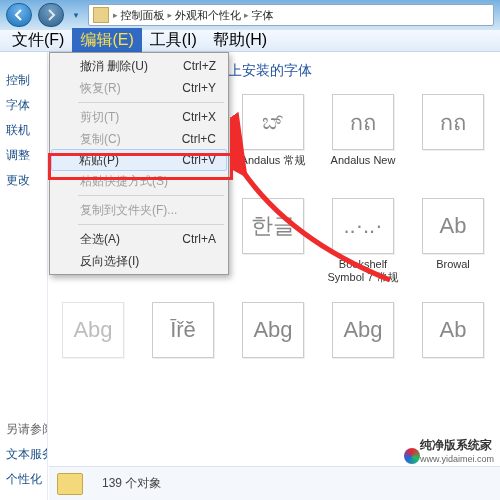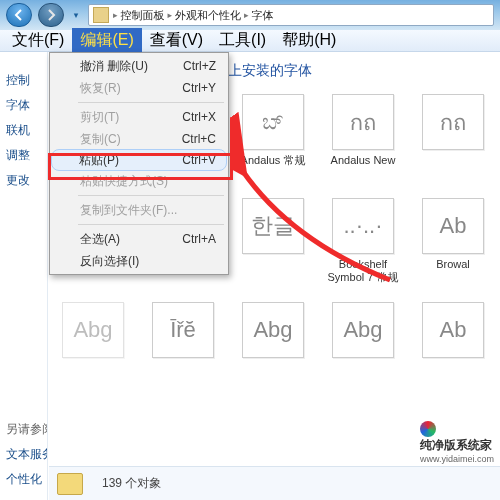--- a/index.html
+++ b/index.html
@@ -35,35 +35,35 @@
   .font-item { display: flex; flex-direction: column; align-items: center; font-size: 11px; color: #333; text-align: center; }
   .font-thumb { width: 62px; height: 56px; background: #fff; border: 1px solid #ccc; box-shadow: 1px 1px 0 #eee; display: flex; align-items: center; justify-content: center; font-size: 22px; color: #888; margin-bottom: 4px; position: relative; }
   .font-thumb.cut { opacity: .55; }
   .font-label { line-height: 1.2; word-break: break-word; }
 
   
   .dropdown { position: absolute; top: 52px; left: 49px; width: 180px; background: #f2f2f2; border: 1px solid #9b9b9b; box-shadow: 2px 3px 6px rgba(0,0,0,.3); padding: 2px; }
   .dd-row { display: flex; align-items: center; height: 22px; padding-left: 28px; position: relative; font-size: 12px; color: #333; }
   .dd-row .sc { margin-left: auto; padding-right: 10px; color: #333; }
   .dd-row.disabled { color: #a0a0a0; }
-  .dd-row.focus { background: #e5effb; border: 1px solid #aecff7; border-radius: 8px; margin: -1px; padding-left: 27px; }
+  .dd-row.focus { background: #e5effb; border: 1px solid #aecff7; border-radius: 2px; margin: -1px; padding-left: 27px; }
   .dd-sep { height: 1px; background: #d4d4d4; margin: 3px 2px 3px 26px; }
 
   
   .redbox { position: absolute; top: 153px; left: 48px; width: 185px; height: 27px; border: 3px solid #ef2b2b; pointer-events: none; }
 
   
   .arrow-svg { position: absolute; top: 100px; left: 230px; pointer-events: none; }
 
   
   .statusbar { position: absolute; bottom: 0; left: 49px; right: 0; height: 34px; border-top: 1px solid #d9e4ef; background: #f4f8fd; display: flex; align-items: center; padding-left: 8px; font-size: 12px; color: #444; gap: 19px; }
   .statusbar .folder { width: 26px; height: 22px; background: #f3d97a; border: 1px solid #c6a84a; border-radius: 2px; }
 
   
-  .watermark { position: absolute; right: 6px; bottom: 36px; font-size: 12px; font-weight: bold; background: rgba(255,255,255,.8); color: #333; display: flex; align-items: flex-start; gap: 0; flex-direction: column; }
+  .watermark { position: absolute; right: 6px; bottom: 36px; font-size: 12px; font-weight: bold; background: rgba(255,255,255,.8); color: #333; display: flex; align-items: flex-end; gap: 0; }
   .watermark .logo { width: 16px; height: 16px; border-radius: 50%; background: conic-gradient(#e23,#2b6,#26d,#e23); }
   .watermark .sub { font-size: 9px; font-weight: normal; color: #666; display: block; }
 </style>
 </head>
 <body>
 
 <div class="titlebar">
   <div class="nav-btn">
     <svg width="12" height="12" viewBox="0 0 12 12">
         <path d="M8 1 L3 6 L8 11" stroke="#fff" stroke-width="2" fill="none"></path>
@@ -84,21 +84,20 @@
       <span>外观和个性化</span>
       <span class="sep">▸</span>
       <span>字体</span>
     </div>
   </div>
 </div>
 
 <div class="menubar">
   <div class="mi">文件(F)</div>
   <div class="mi open">编辑(E)</div>
-  <div class="mi">查看(V)</div>
   <div class="mi">工具(I)</div>
   <div class="mi">帮助(H)</div>
 </div>
 
 <div class="main">
 
   <div class="sidebar">
     <div class="task">控制</div>
     <div class="task">字体</div>
     <div class="task">联机</div>

